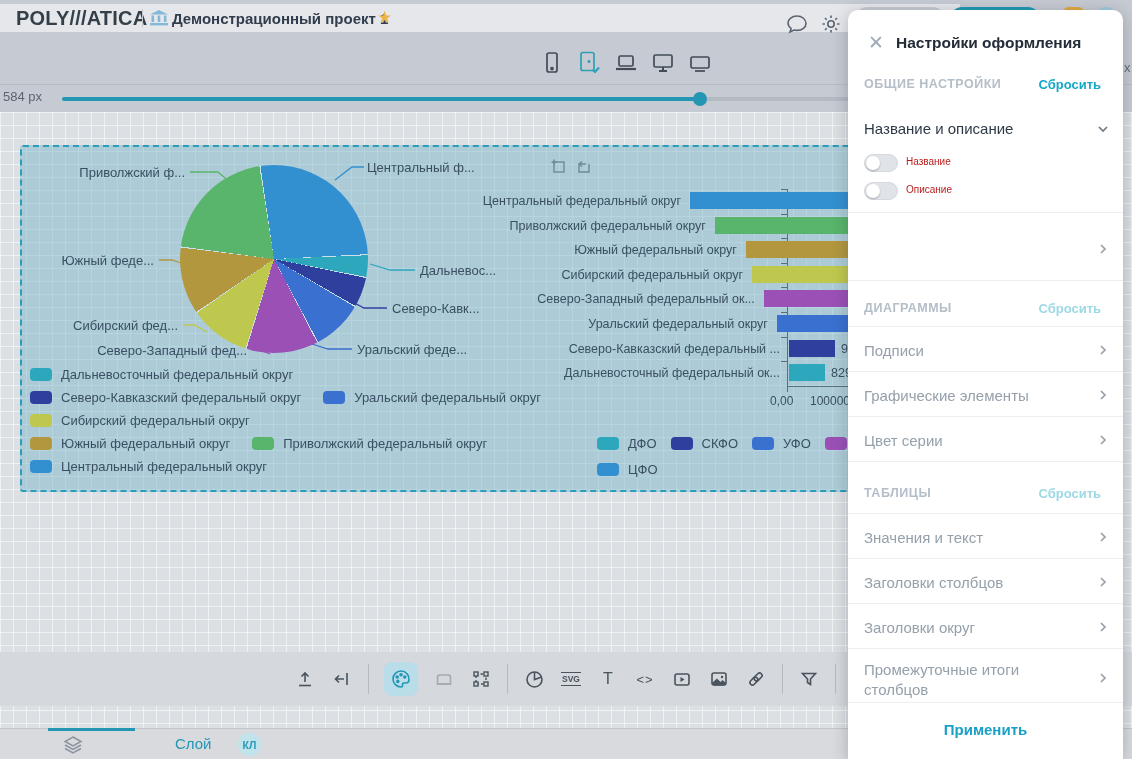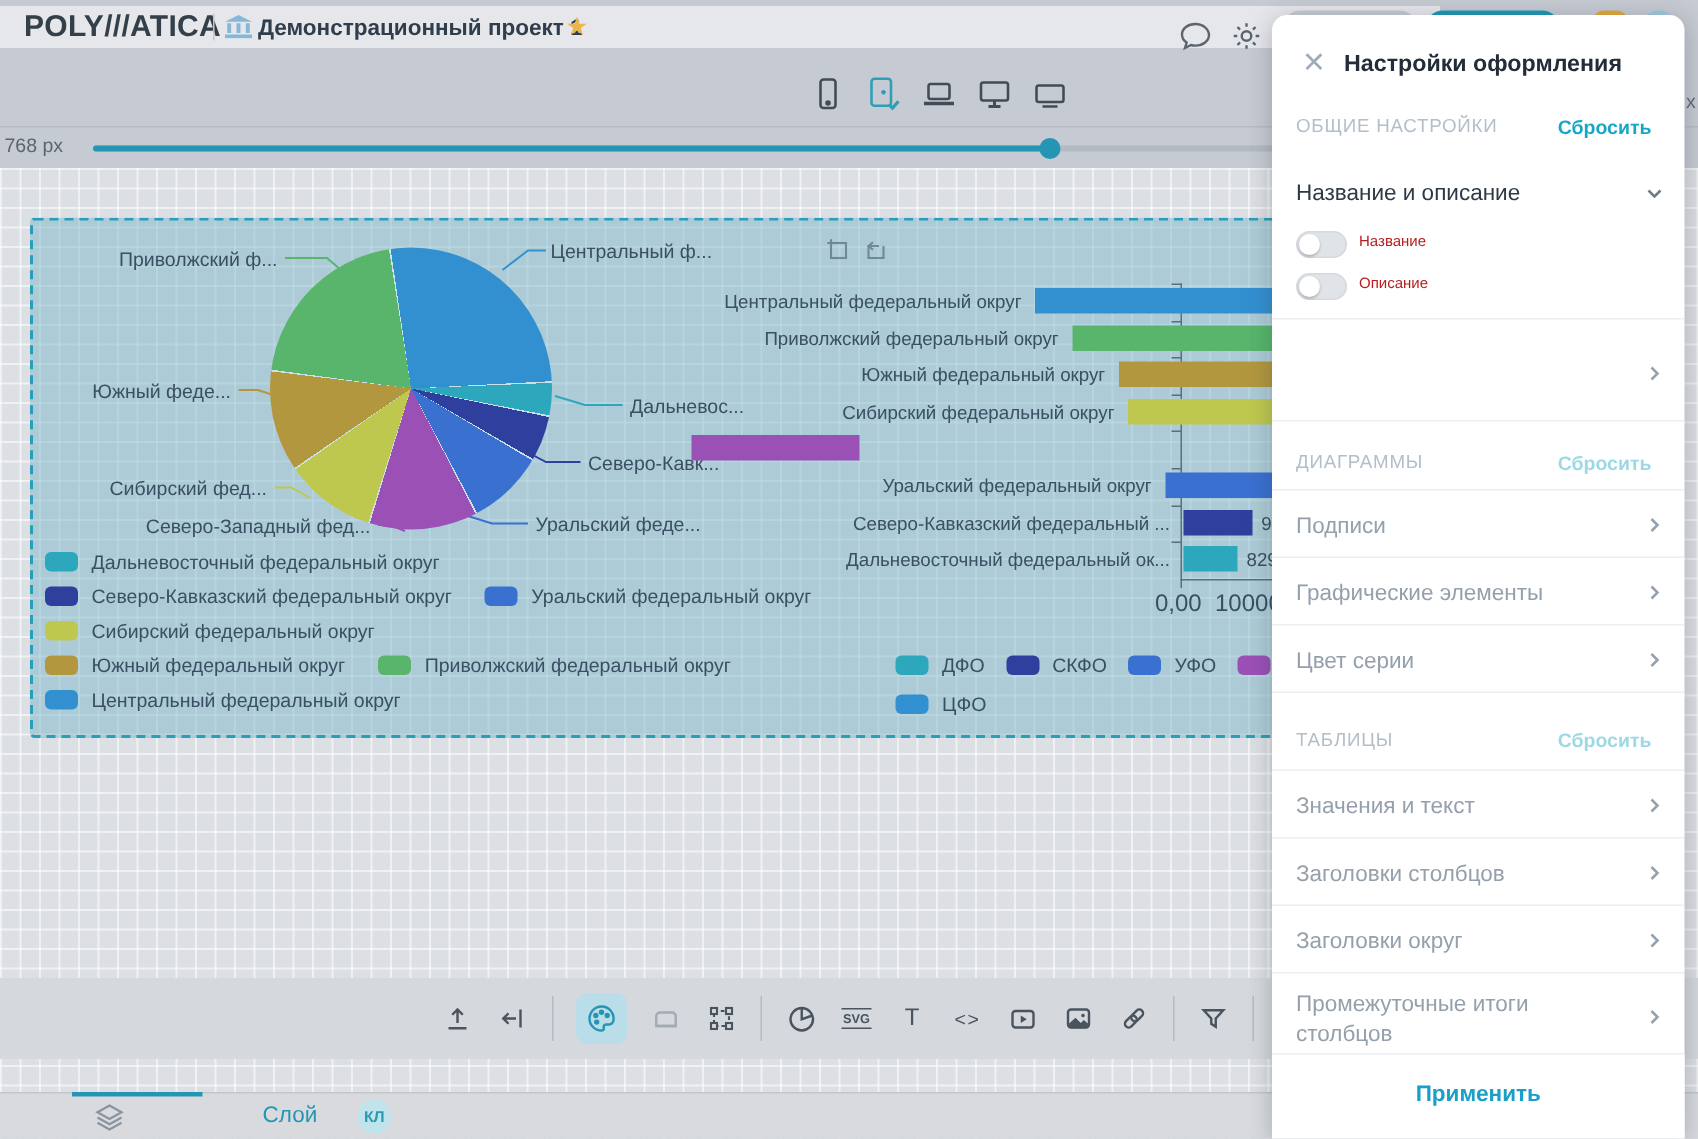--- a/index.html
+++ b/index.html
@@ -33,21 +33,21 @@
   .pie{position:absolute;left:158px;top:18px;width:188px;height:188px;border-radius:50%}
   .callout{position:absolute;font-size:13px;color:#3a4f63;white-space:nowrap}
   .pleg{position:absolute;left:8px;width:560px;display:flex;gap:22px;align-items:center;height:16px}
   .sw{width:22px;height:13px;border-radius:4px;flex:0 0 auto}
   .legitem{display:flex;gap:9px;align-items:center;font-size:13px;color:#3a4f63;white-space:nowrap}
   .brow{position:absolute;left:430px;width:430px;height:19px;display:flex;align-items:center}
   .brow .blab{width:328px;text-align:right;font-size:12.5px;color:#3a4f63;white-space:nowrap}
   .bar{height:17px;margin-left:9px;flex:0 0 auto}
   .bval{margin-left:6px;font-size:12.5px;color:#3a4f63;white-space:nowrap}
   .axis{background:#5c6f7e}
-  .ticklab{position:absolute;font-size:16px;color:#3a4f63;white-space:nowrap}
+  .ticklab{position:absolute;font-size:12px;color:#3a4f63;white-space:nowrap}
   .corner-ic{position:absolute;width:17px;height:17px;color:#5d7280;opacity:.75}
   
   .toolstrip{position:absolute;left:0;top:540px;width:1132px;height:54px;background:#d5d8dc}
   .tools{position:absolute;left:294px;top:0;height:54px;display:flex;align-items:center;gap:15px}
   .tool{width:22px;height:22px;color:#49545e;display:flex;align-items:center;justify-content:center;cursor:pointer;flex:0 0 auto}
   .tool.mut{color:#a3abb3}
   .tool.active{width:34px;height:34px;background:#b9dde9;border-radius:8px;color:#2496b4}
   .tsep{width:1px;height:30px;background:#b6bbc2;flex:0 0 auto}
   .tool-txt{font-size:14px;font-weight:bold;color:#49545e}
   .usercircle{width:26px;height:26px;border-radius:50%;background:#2496b4;flex:0 0 auto}
@@ -56,21 +56,21 @@
   .tab-ind{position:absolute;left:48px;top:-1px;width:87px;height:3px;background:#2496b4}
   .layers-ic{position:absolute;left:62px;top:5px;width:22px;height:22px;color:#8a949e}
   .layer-tab{position:absolute;left:175px;top:6px;font-size:15px;color:#2496b4;cursor:pointer}
   .kl-badge{position:absolute;left:238px;top:4px;width:23px;height:23px;border-radius:50%;background:#c0e3ec;
     color:#2a9ab5;font-size:10.5px;font-weight:bold;display:flex;align-items:center;justify-content:center}
   
   .panel{position:absolute;left:848px;top:10px;width:275px;height:749px;background:#fff;
     border-radius:10px 10px 0 0;box-shadow:0 3px 16px rgba(35,45,60,.28);z-index:50}
   .panel .close{position:absolute;left:20px;top:24px;font-size:19px;color:#9fabb8;line-height:18px;cursor:pointer}
   .panel h1{position:absolute;left:48px;top:24px;margin:0;font-size:15.5px;font-weight:bold;color:#222d39}
-  .sechead{position:absolute;left:16px;font-size:12.5px;font-weight:normal;letter-spacing:.5px;color:#b4bec9}
+  .sechead{position:absolute;left:16px;font-size:12.5px;font-weight:bold;letter-spacing:.5px;color:#b4bec9}
   .reset{position:absolute;right:22px;font-size:13px;font-weight:bold;color:#17a7c6;cursor:pointer}
   .reset.mut{color:#9cd9e5}
   .prow-dark{position:absolute;left:16px;font-size:15px;color:#2e3946}
   .prow-grey{position:absolute;left:16px;font-size:15px;color:#95a0ab;cursor:pointer}
   .chev{position:absolute;right:14px;width:12px;height:12px;color:#96a1ad}
   .pdiv{position:absolute;left:0;width:275px;height:1px;background:#eceef1}
   .toggle{position:absolute;left:16px;width:34px;height:18px;border-radius:9px;background:#e0e4e9;
     border:1px solid #d4d9df;box-sizing:border-box;cursor:pointer}
   .toggle::after{content:"";position:absolute;left:1px;top:1px;width:14px;height:14px;border-radius:50%;
     background:#fff;box-shadow:0 1px 2px rgba(0,0,0,.25)}
@@ -143,21 +143,21 @@
         <path d="M13 17v3M9 21h8" stroke-width="2"></path>
       </svg>
   </span>
   <span class="dev" style="left:687px">
     <svg width="26" height="26" viewBox="0 0 26 26" fill="none" stroke="currentColor" stroke-width="1.7">
         <rect x="4" y="7" width="18" height="11" rx="1.5"></rect>
         <path d="M8 21h10"></path>
       </svg>
   </span>
   <div class="rule"></div>
-  <div class="slider-label">768 px</div>
+  <div class="slider-label">584 px</div>
   <div class="track"></div>
   <div class="track-fill"></div>
   <div class="knob"></div>
 </div>
 <div class="peek-x">x</div>
 
 <div class="canvas">
 
   <div class="selection">
 
@@ -264,20 +264,21 @@
         <span class="blab">Южный федеральный округ</span>
         <span class="bar" style="background: rgb(178, 151, 62); width: 130.2px;"></span>
         <span class="bval"></span>
       </div>
     <div class="brow" style="top:118px">
         <span class="blab">Сибирский федеральный округ</span>
         <span class="bar" style="background: rgb(191, 200, 78); width: 124px;"></span>
         <span class="bval"></span>
       </div>
     <div class="brow" style="top:142px">
+        <span class="blab">Северо-Западный федеральный ок...</span>
         <span class="bar" style="background: rgb(155, 80, 182); width: 112.2px;"></span>
         <span class="bval"></span>
       </div>
     <div class="brow" style="top:167px">
         <span class="blab">Уральский федеральный округ</span>
         <span class="bar" style="background: rgb(58, 112, 208); width: 99.2px;"></span>
         <span class="bval"></span>
       </div>
     <div class="brow" style="top:192px">
         <span class="blab">Северо-Кавказский федеральный ...</span>

